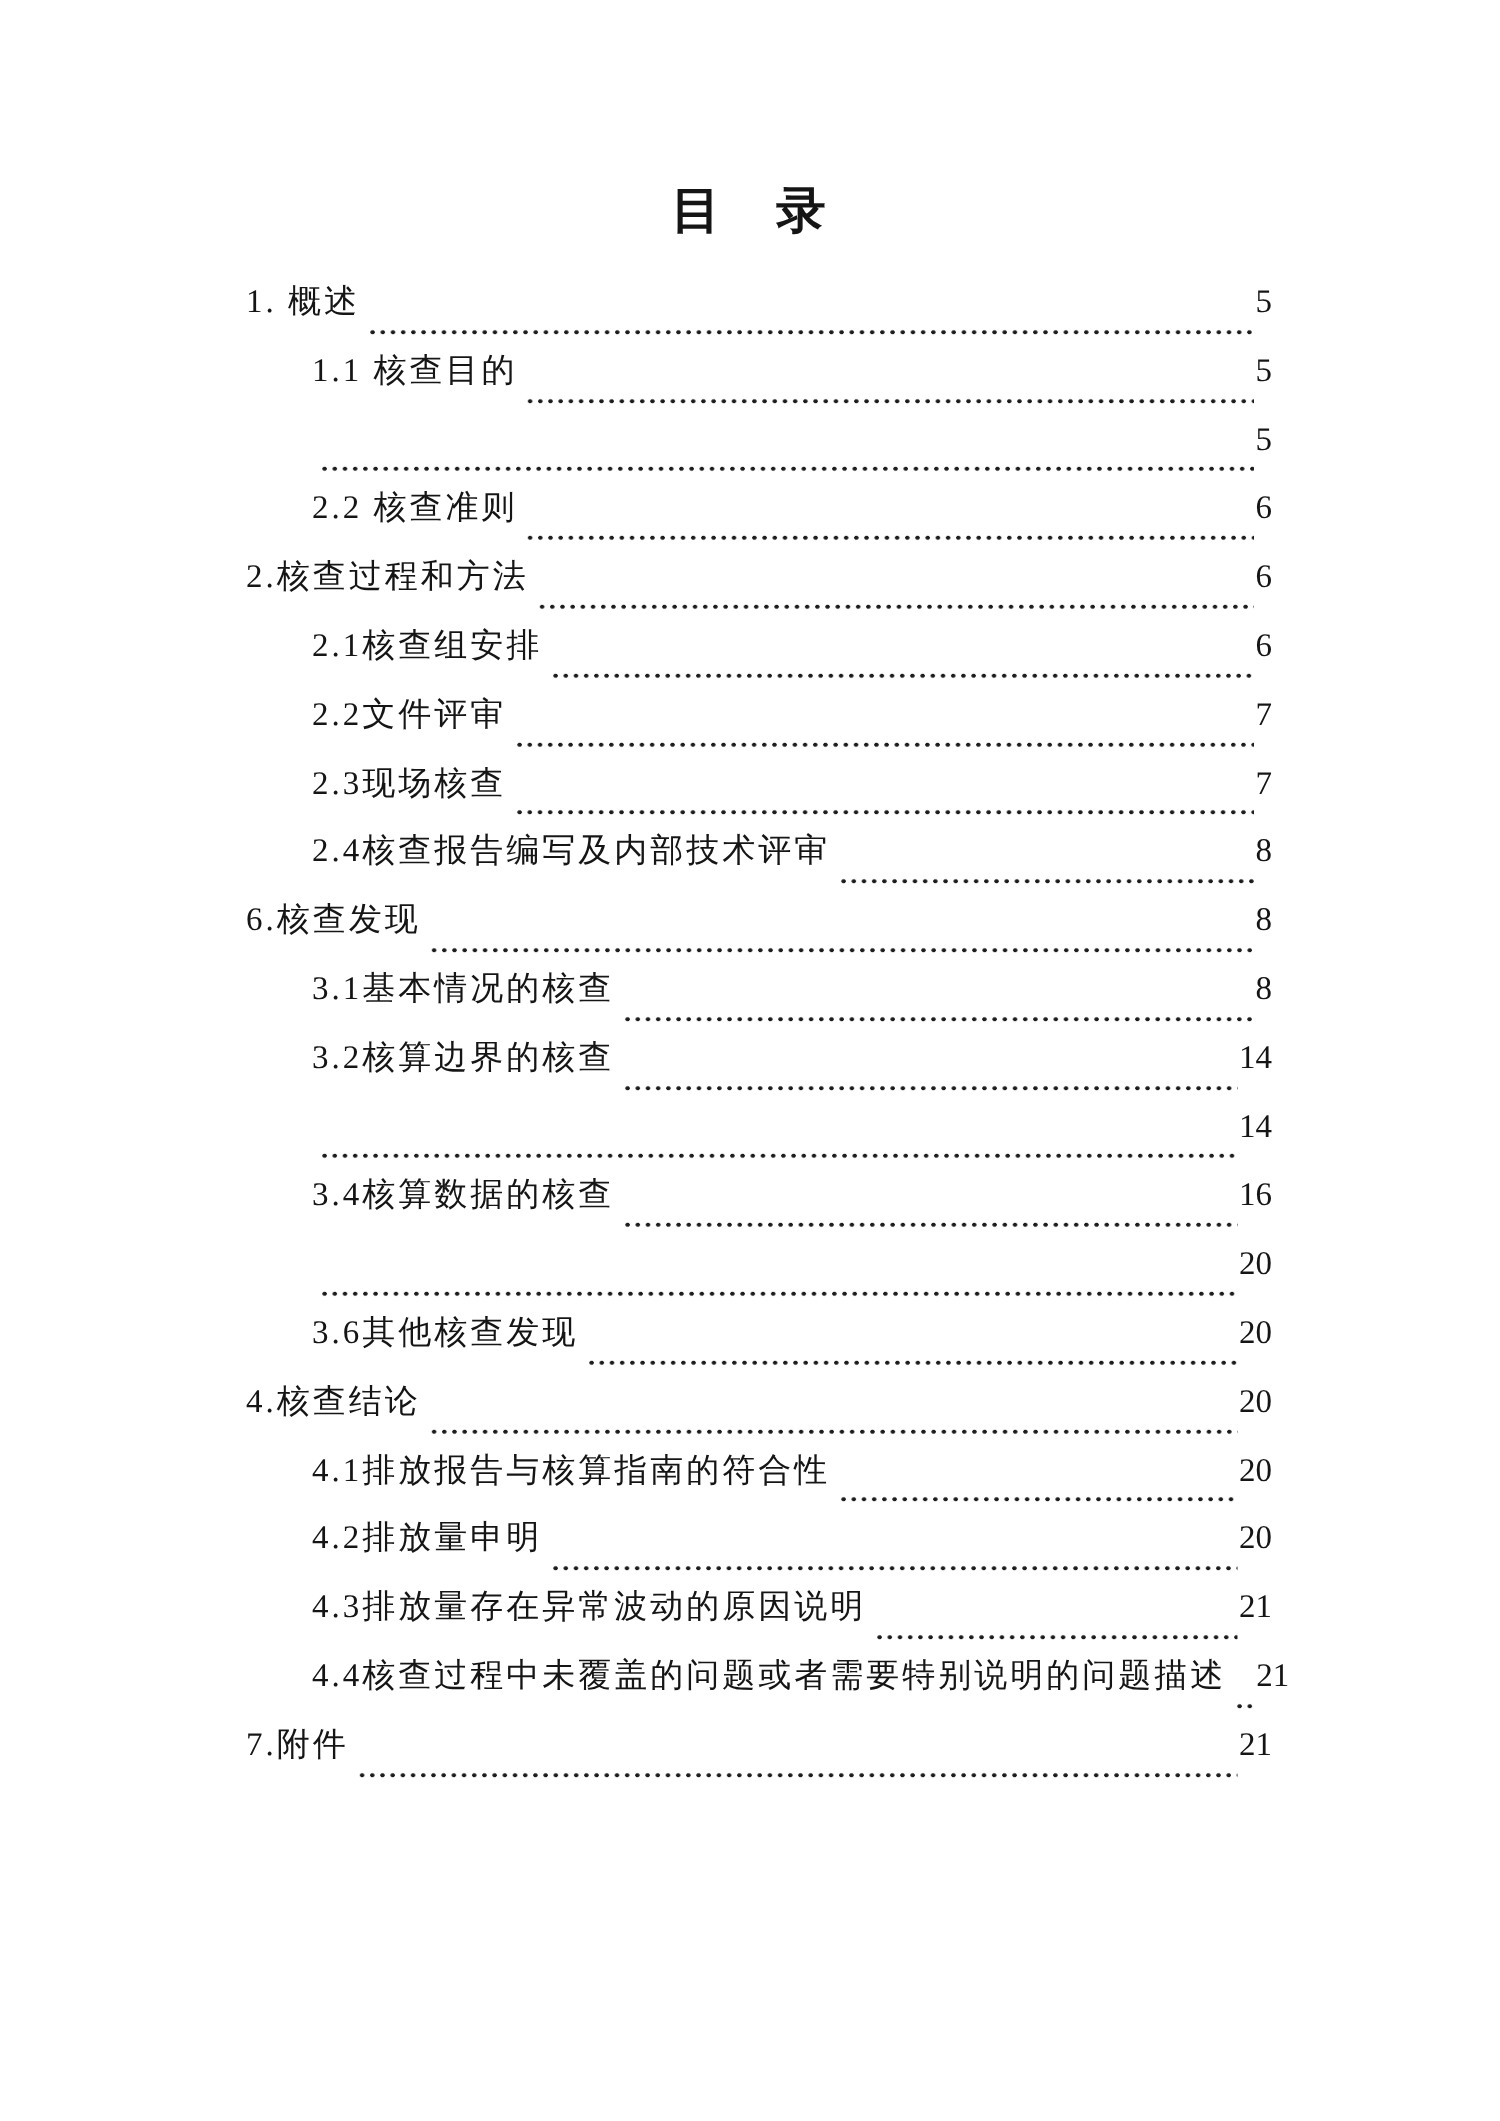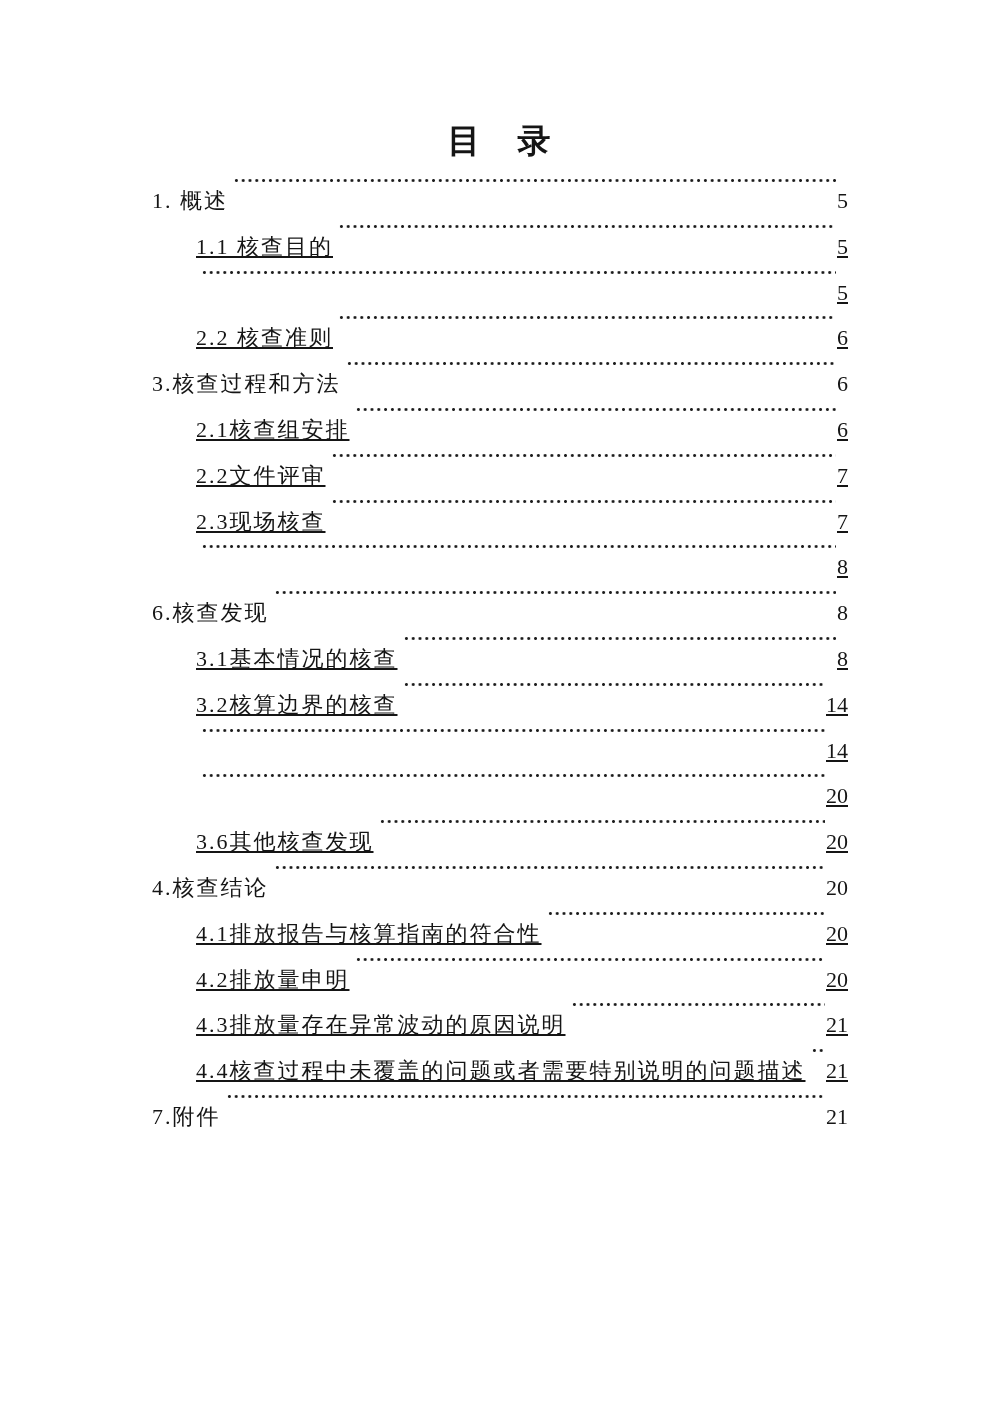--- a/index.html
+++ b/index.html
@@ -25,26 +25,26 @@
     font-weight: bold;
     line-height: 50px;
     letter-spacing: 2px;
     white-space: pre;
   }
   .toc {
     margin: 12px 152px 0 152px;
   }
   .toc-row {
     display: flex;
-    align-items: flex-start;
+    align-items: flex-end;
     height: 45.8px;
+    margin-left: 12px;
   }
   .toc-row.level-2 {
     padding-left: 44px;
-    text-decoration: underline;
   }
   .toc-label {
     font-size: 22px;
     line-height: 45.8px;
     letter-spacing: 2px;
     white-space: nowrap;
   }
   .dot-leader {
     flex: 1 1 auto;
     min-width: 14px;
@@ -86,21 +86,21 @@
         <span class="toc-page">5</span>
       </div>
 
       <div class="toc-row level-2">
         <span class="toc-label">2.2 核查准则</span>
         <span class="dot-leader"></span>
         <span class="toc-page">6</span>
       </div>
 
       <div class="toc-row level-1">
-        <span class="toc-label">3.核查过程和方法</span>
+        <span class="toc-label">2.核查过程和方法</span>
         <span class="dot-leader"></span>
         <span class="toc-page">6</span>
       </div>
 
       <div class="toc-row level-2">
         <span class="toc-label">2.1核查组安排</span>
         <span class="dot-leader"></span>
         <span class="toc-page">6</span>
       </div>
 
@@ -110,20 +110,21 @@
         <span class="toc-page">7</span>
       </div>
 
       <div class="toc-row level-2">
         <span class="toc-label">2.3现场核查</span>
         <span class="dot-leader"></span>
         <span class="toc-page">7</span>
       </div>
 
       <div class="toc-row level-2">
+        <span class="toc-label">2.4核查报告编写及内部技术评审</span>
         <span class="dot-leader"></span>
         <span class="toc-page">8</span>
       </div>
 
       <div class="toc-row level-1">
         <span class="toc-label">6.核查发现</span>
         <span class="dot-leader"></span>
         <span class="toc-page">8</span>
       </div>
 
@@ -137,20 +138,25 @@
         <span class="toc-label">3.2核算边界的核查</span>
         <span class="dot-leader"></span>
         <span class="toc-page">14</span>
       </div>
 
       <div class="toc-row level-2">
         <span class="dot-leader"></span>
         <span class="toc-page">14</span>
       </div>
 
+      <div class="toc-row level-2">
+        <span class="toc-label">3.4核算数据的核查</span>
+        <span class="dot-leader"></span>
+        <span class="toc-page">16</span>
+      </div>
 
       <div class="toc-row level-2">
         <span class="dot-leader"></span>
         <span class="toc-page">20</span>
       </div>
 
       <div class="toc-row level-2">
         <span class="toc-label">3.6其他核查发现</span>
         <span class="dot-leader"></span>
         <span class="toc-page">20</span>

